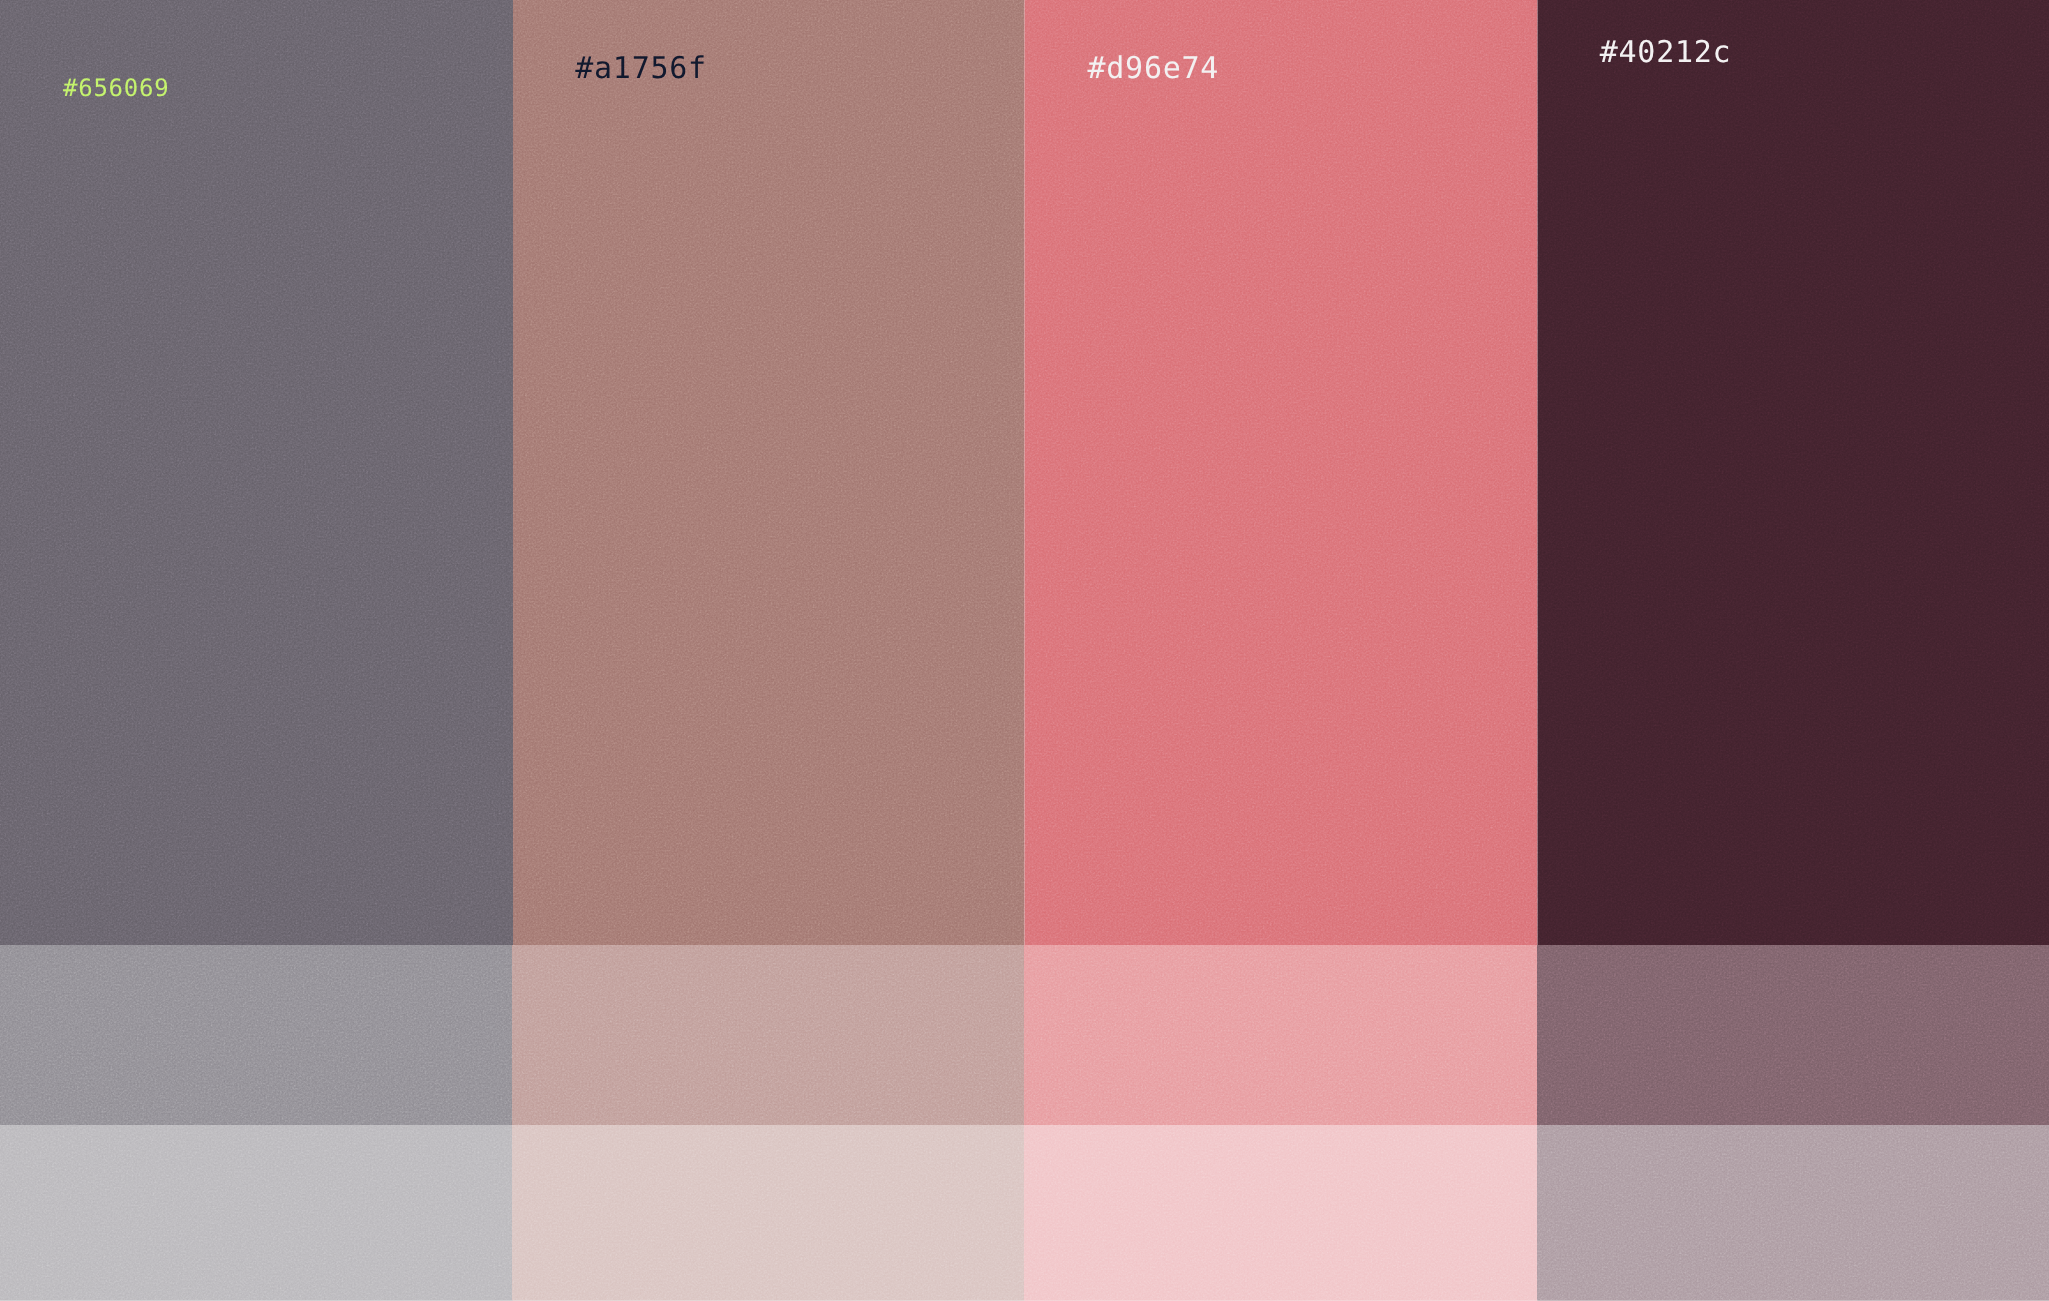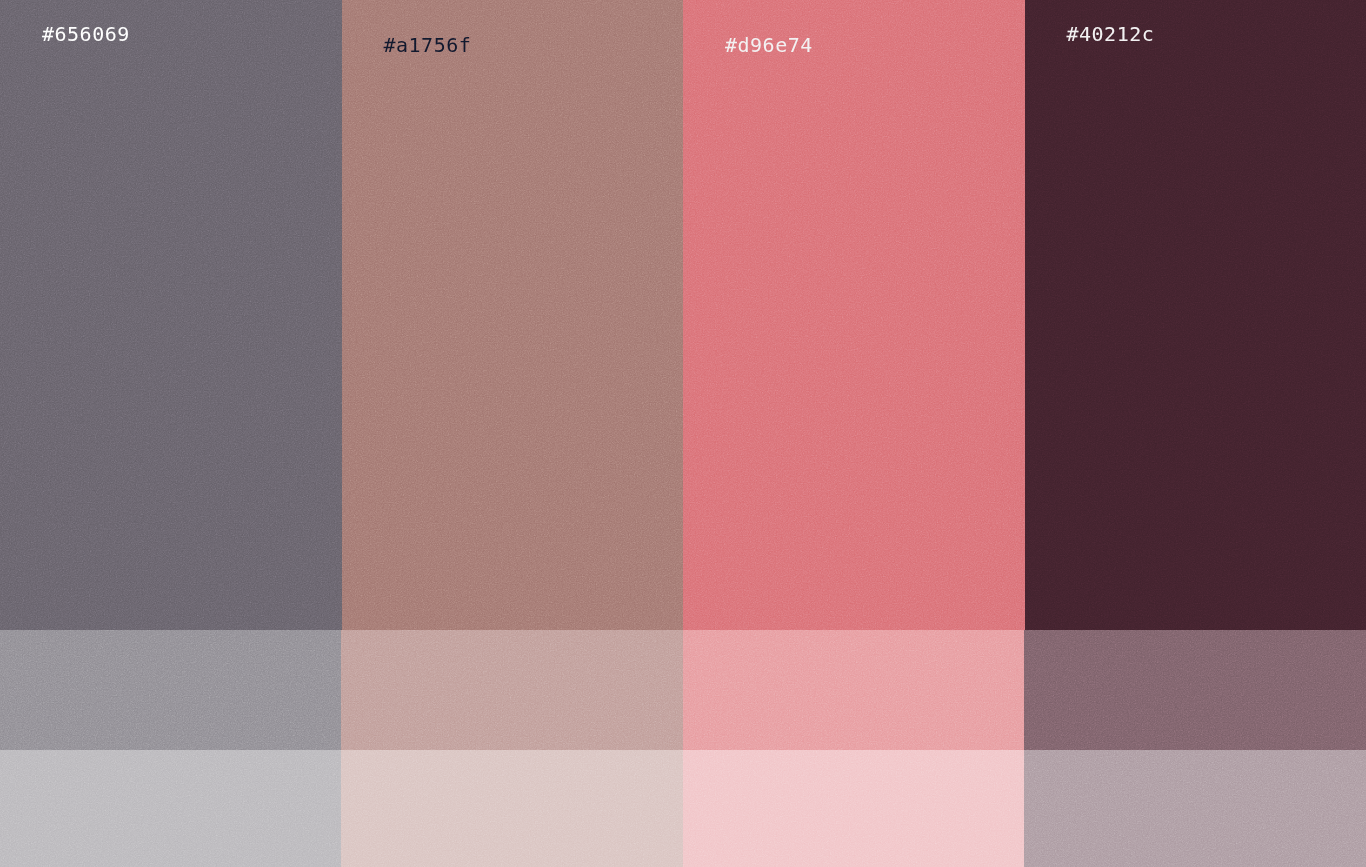--- a/index.html
+++ b/index.html
@@ -75,21 +75,21 @@
     mix-blend-mode: overlay;
   }
 </style>
 </head>
 <body>
 
 <div id="palette">
 
   <div class="swatch-row">
     <div class="swatch" style="background-color: rgb(101, 96, 105);">
-      <span class="swatch-label" style="color: #ffffff; font-size: 20px; left: 42px; top: 22px;">#656069</span>
+      <span class="swatch-label" style="color: #bef264; font-size: 16px; left: 42px; top: 47px;">#656069</span>
     </div>
     <div class="swatch" style="background-color: rgb(161, 117, 111);">
       <span class="swatch-label" style="color: #0f172a; font-size: 20px; left: 42px; top: 33px;">#a1756f</span>
     </div>
     <div class="swatch" style="background-color: rgb(217, 110, 116);">
       <span class="swatch-label" style="color: rgb(242, 240, 241); font-size: 20px; left: 42px; top: 33px;">#d96e74</span>
     </div>
     <div class="swatch" style="background-color: rgb(64, 33, 44);">
       <span class="swatch-label" style="color: rgb(242, 240, 241); font-size: 20px; left: 42px; top: 22px;">#40212c</span>
     </div>

